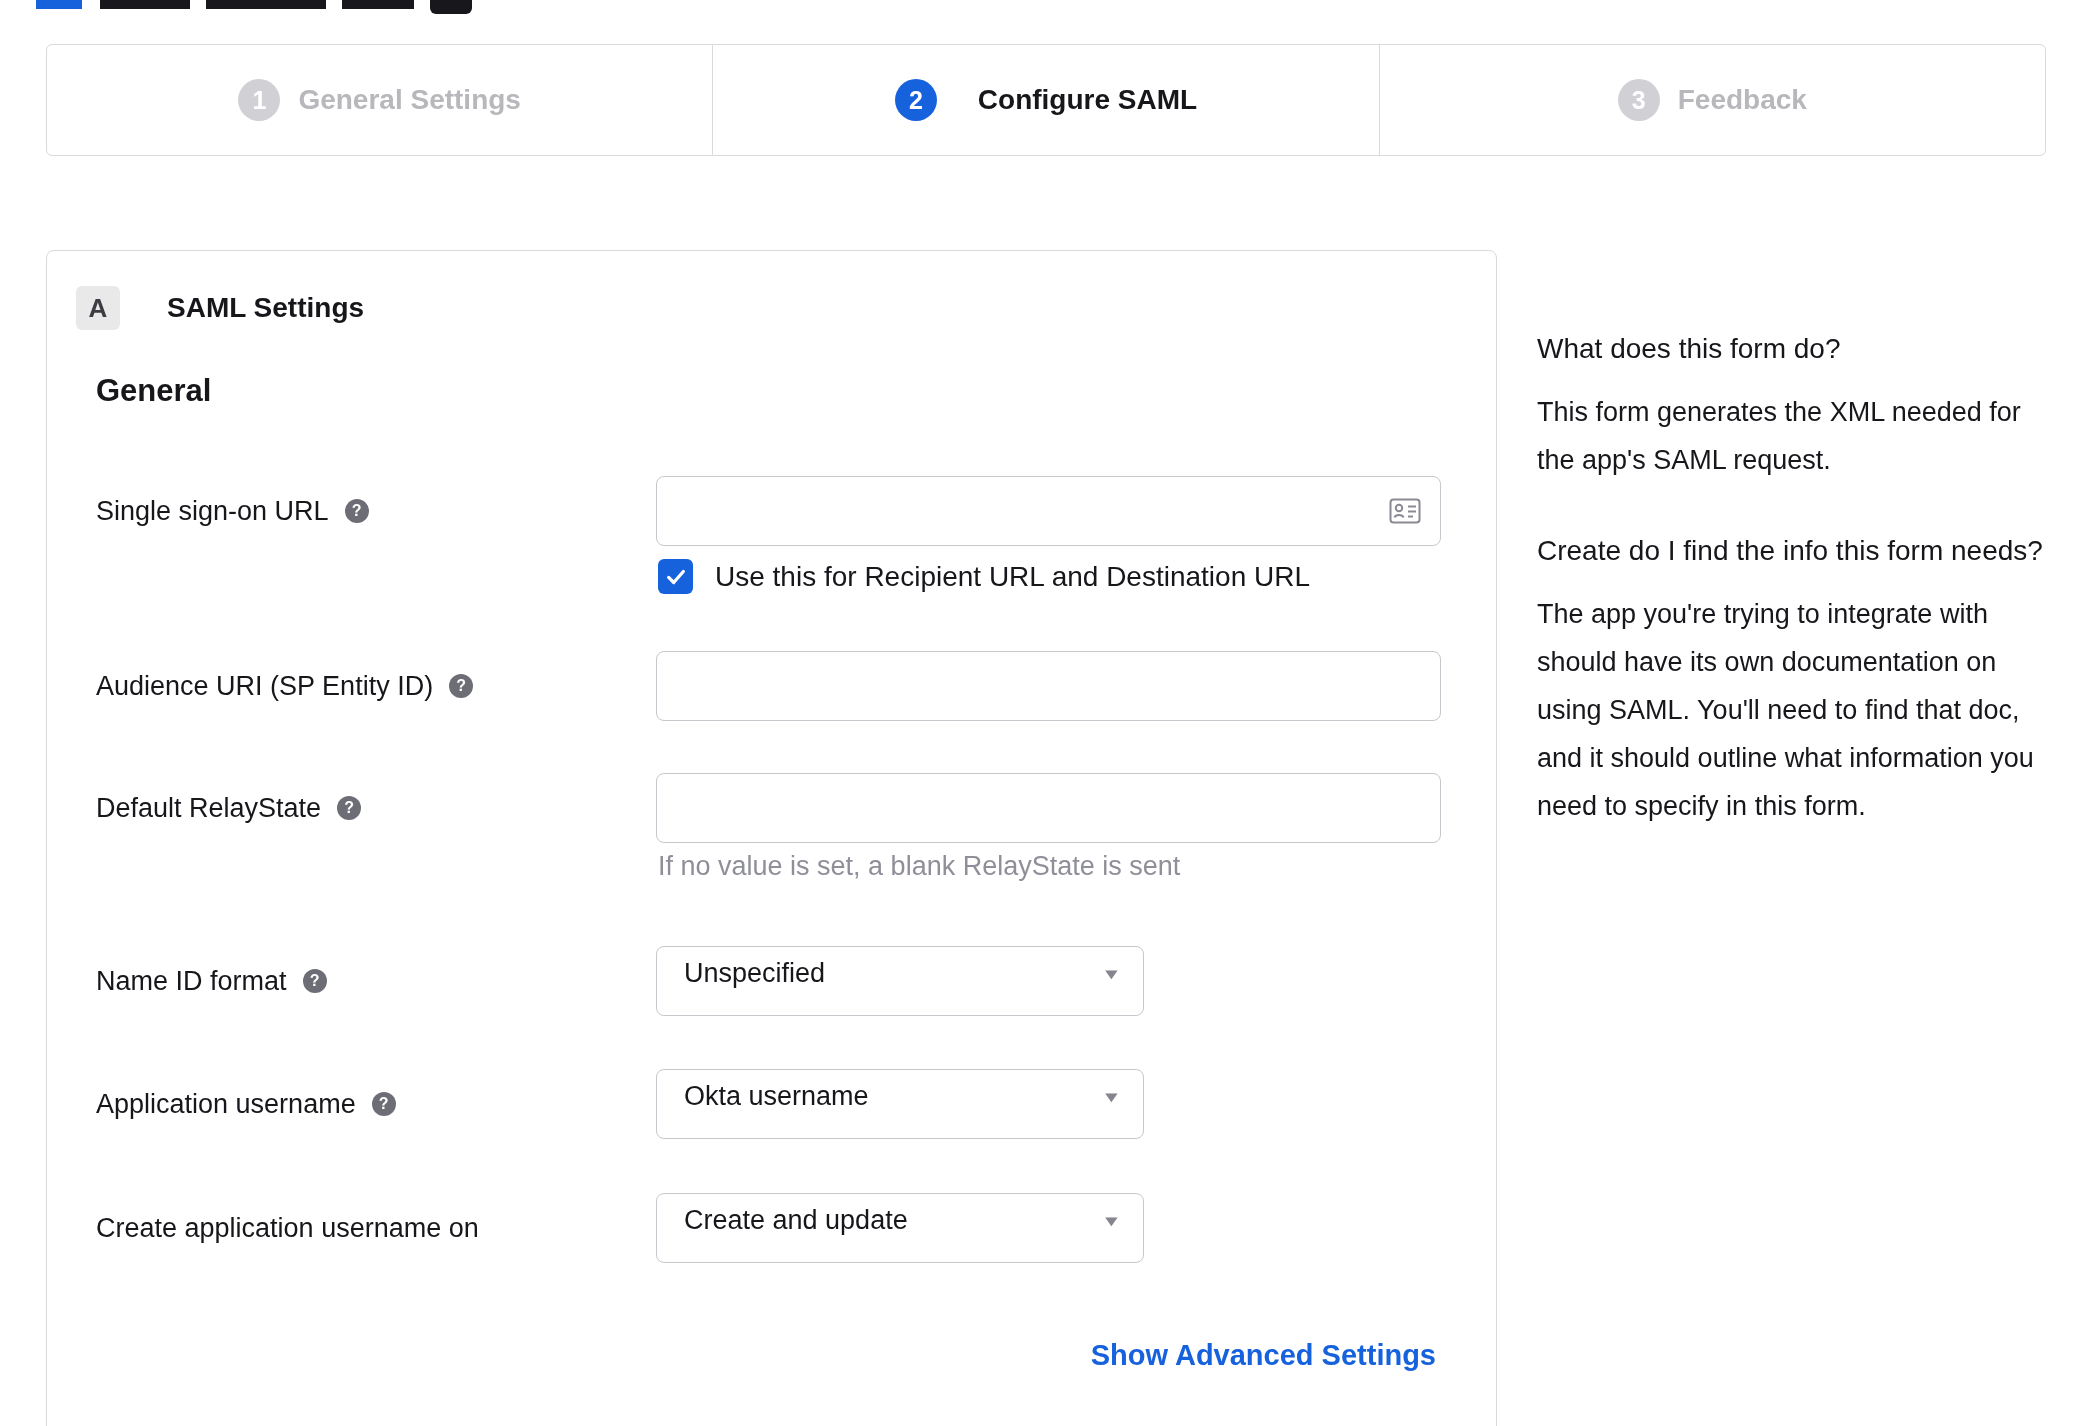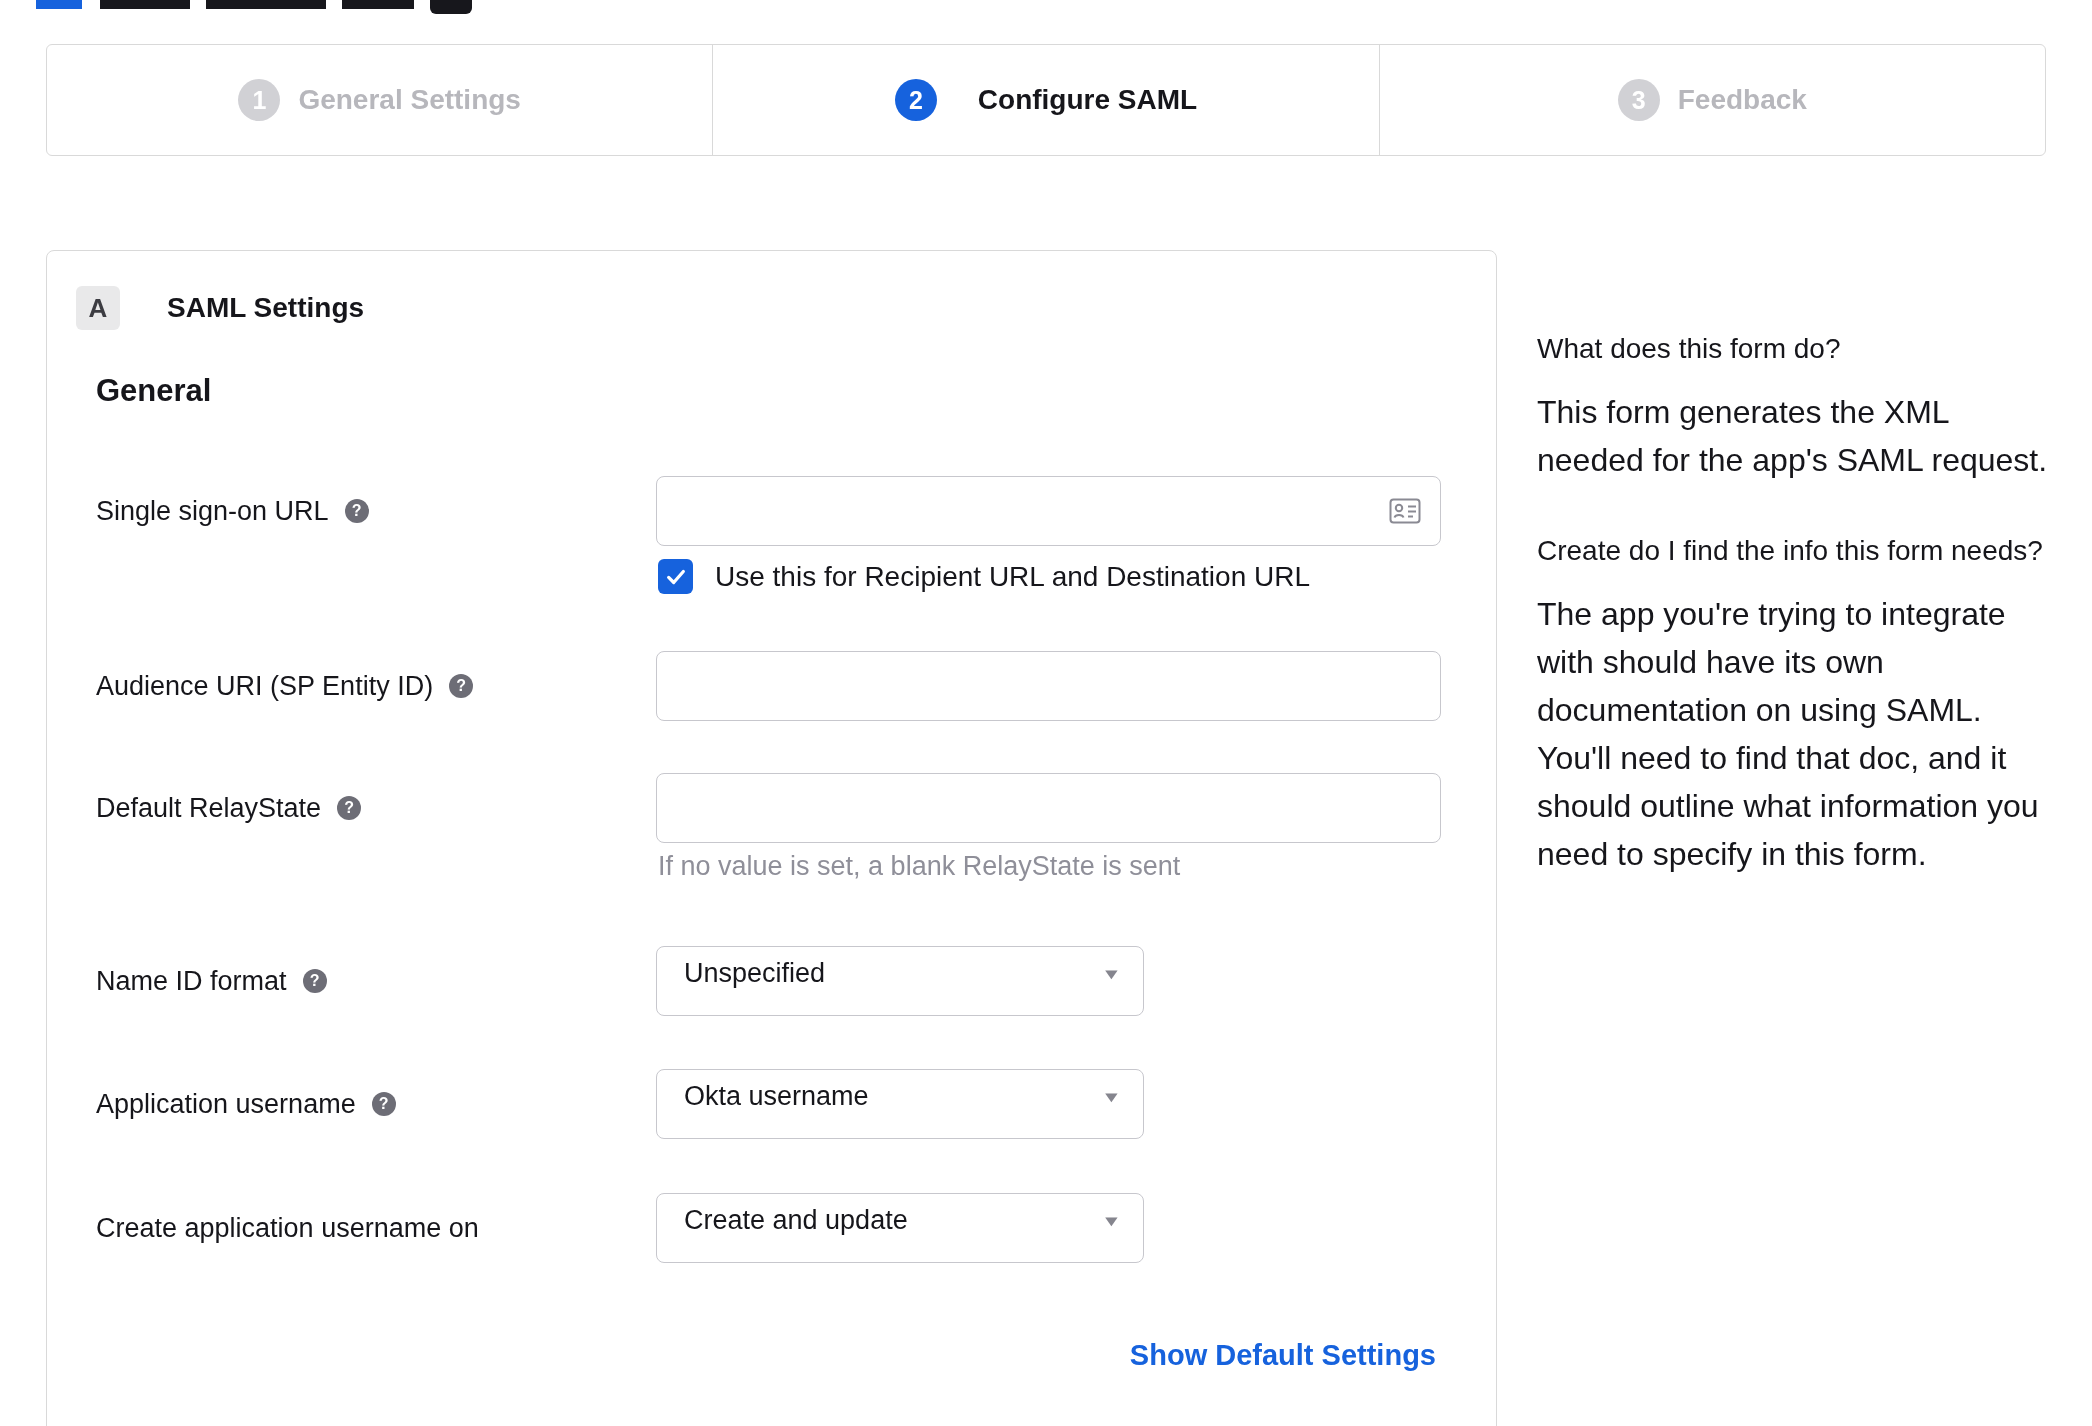--- a/index.html
+++ b/index.html
@@ -55,21 +55,21 @@
             border:1px solid #c7c7cd; border-radius:8px; display:flex; align-items:center;
             padding:0 24px 16px 27px; font-size:27px; cursor:pointer; }
   .select .caret { margin-left:auto; font-size:15px; color:#85858e; transform:scaleX(1.4); }
 
   .adv-link { position:absolute; right:60px; top:1088px; font-size:29px; font-weight:600;
               color:#1662dd; cursor:pointer; text-decoration:none; }
 
   
   .sidebar { position:absolute; left:1537px; top:326px; width:514px; }
   .sb-heading { font-size:28px; font-weight:normal; line-height:46px; margin-bottom:16px; }
-  .sb-body { font-size:32px; line-height:48px; margin-bottom:44px; }
+  .sb-body { font-size:27px; line-height:48px; margin-bottom:44px; }
 </style>
 </head>
 <body>
 
 <div class="page">
 
   <div class="frag blue" style="left:36px; width:46px; height:9px;"></div>
   <div class="frag" style="left:100px; width:90px; height:9px;"></div>
   <div class="frag" style="left:206px; width:120px; height:9px;"></div>
   <div class="frag" style="left:342px; width:72px; height:9px;"></div>
@@ -157,21 +157,21 @@
     </div>
 
     <div class="form-label" style="top:942px;">
       <span>Create application username on</span>
     </div>
     <div class="select" style="top:942px;">
       <span>Create and update</span>
       <span class="caret">▼</span>
     </div>
 
-    <a class="adv-link" href="#">Show Default Settings</a>
+    <a class="adv-link" href="#">Show Advanced Settings</a>
   </div>
 
   <div class="sidebar">
     <div class="sb-heading">What does this form do?</div>
     <div class="sb-body">This form generates the XML needed for the app's SAML request.</div>
     <div class="sb-heading">Create do I find the info this form needs?</div>
     <div class="sb-body">The app you're trying to integrate with should have its own documentation on using SAML. You'll need to find that doc, and it should outline what information you need to specify in this form.</div>
   </div>
 
 </div>

